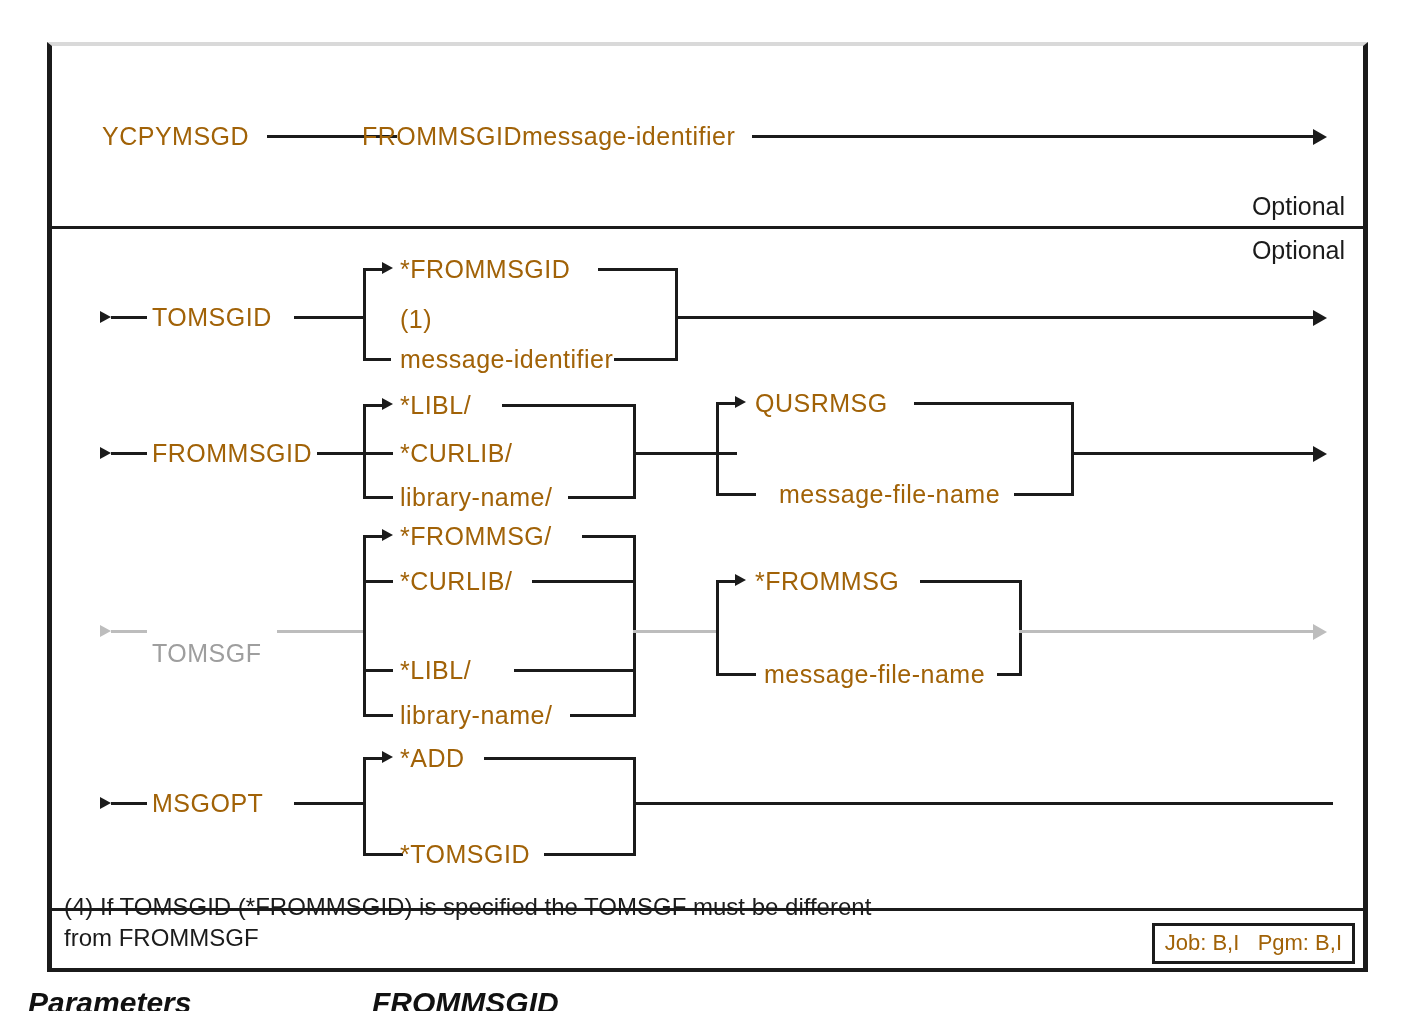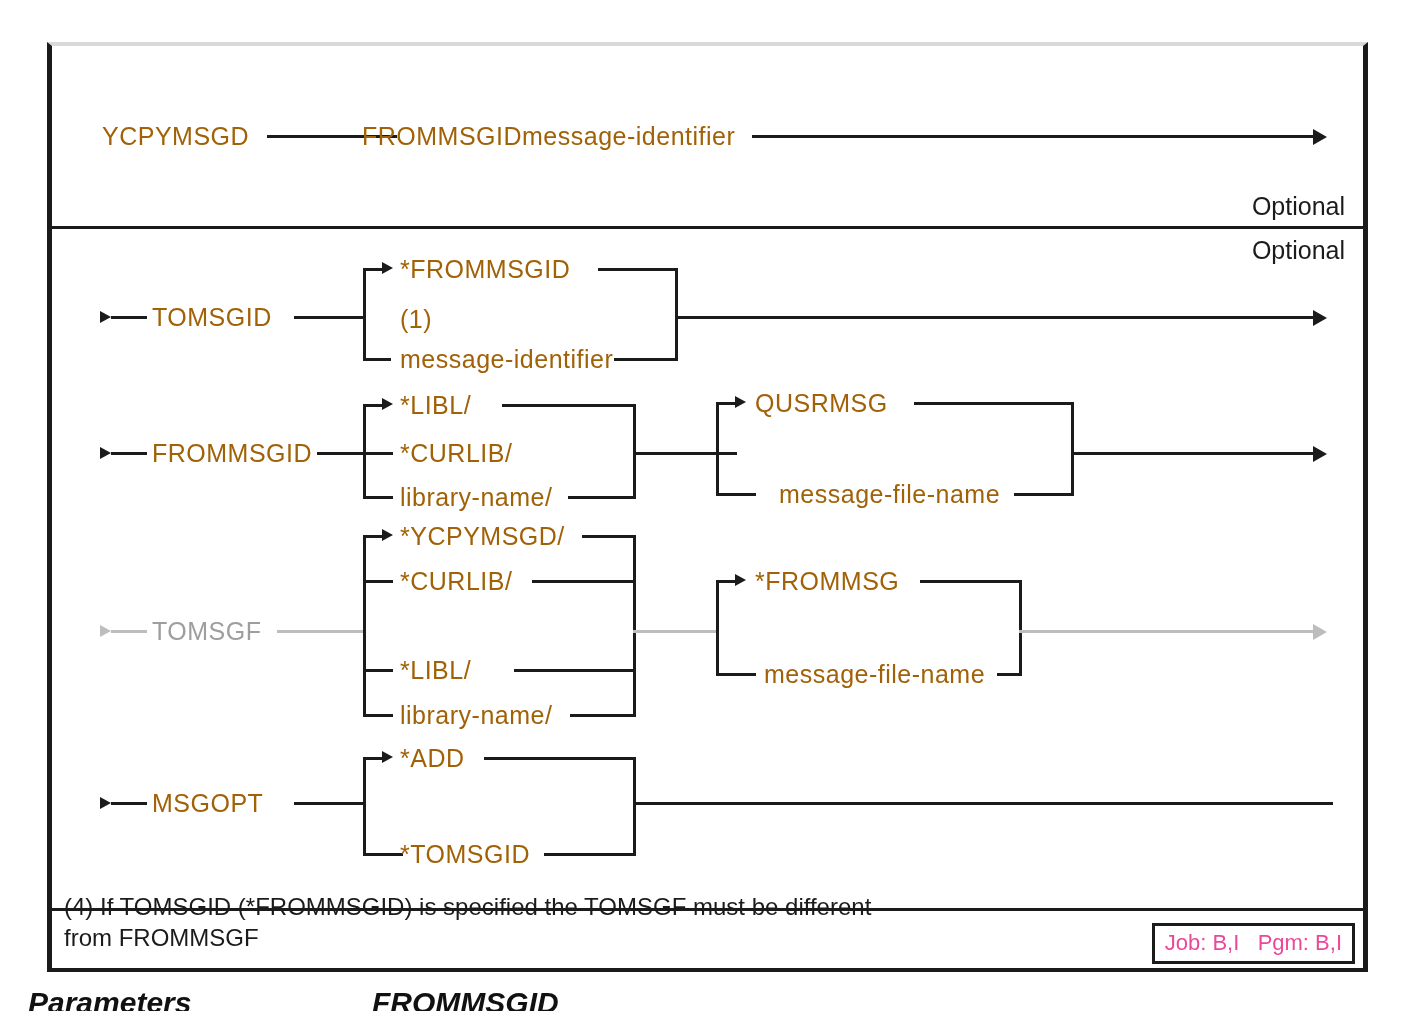--- a/index.html
+++ b/index.html
@@ -106,21 +106,21 @@
     color: #1b1b1b;
   }
 
   #env-box {
     position: absolute;
     right: 8px;
     bottom: 4px;
     border: 3px solid #1b1b1b;
     padding: 4px 10px 5px 10px;
     font-size: 22px;
-    color: #ec4899;
+    color: #a16207;
     background: #ffffff;
     white-space: pre;
   }
 
   #bottom-text {
     position: absolute;
     left: 0;
     top: 986px;
     width: 1417px;
     height: 25px;
@@ -210,31 +210,31 @@
 
     <div class="lbl" style="left:727px; top:436px;">message-file-name</div>
     <div class="hline" style="left:962px; top:447px; width:60px;"></div>
 
     <div class="vline" style="left:1019px; top:356px; height:94px;"></div>
     <div class="hline" style="left:1019px; top:406px; width:244px;"></div>
     <div class="arrow-r" style="left:1261px; top:400px;"></div>
 
     <div class="arrow-r small faint" style="left:48px; top:579px;"></div>
     <div class="hline faint" style="left:59px; top:584px; width:36px;"></div>
-    <div class="lbl faint" style="left:100px; top:573px;">TOMSGF</div>
+    <div class="lbl faint" style="left:100px; top:595px;">TOMSGF</div>
     <div class="hline faint" style="left:225px; top:584px; width:88px;"></div>
 
     <div class="vline" style="left:311px; top:489px; height:182px;"></div>
     <div class="hline" style="left:311px; top:489px; width:22px;"></div>
     <div class="hline" style="left:311px; top:534px; width:30px;"></div>
     <div class="hline" style="left:311px; top:623px; width:30px;"></div>
     <div class="hline" style="left:311px; top:668px; width:30px;"></div>
 
     <div class="arrow-r small" style="left:330px; top:483px;"></div>
-    <div class="lbl" style="left:348px; top:478px;">*YCPYMSGD/</div>
+    <div class="lbl" style="left:348px; top:478px;">*FROMMSG/</div>
     <div class="hline" style="left:530px; top:489px; width:54px;"></div>
 
     <div class="lbl" style="left:348px; top:523px;">*CURLIB/</div>
     <div class="hline" style="left:480px; top:534px; width:104px;"></div>
 
     <div class="lbl" style="left:348px; top:612px;">*LIBL/</div>
     <div class="hline" style="left:462px; top:623px; width:122px;"></div>
 
     <div class="lbl" style="left:348px; top:657px;">library-name/</div>
     <div class="hline" style="left:518px; top:668px; width:66px;"></div>

